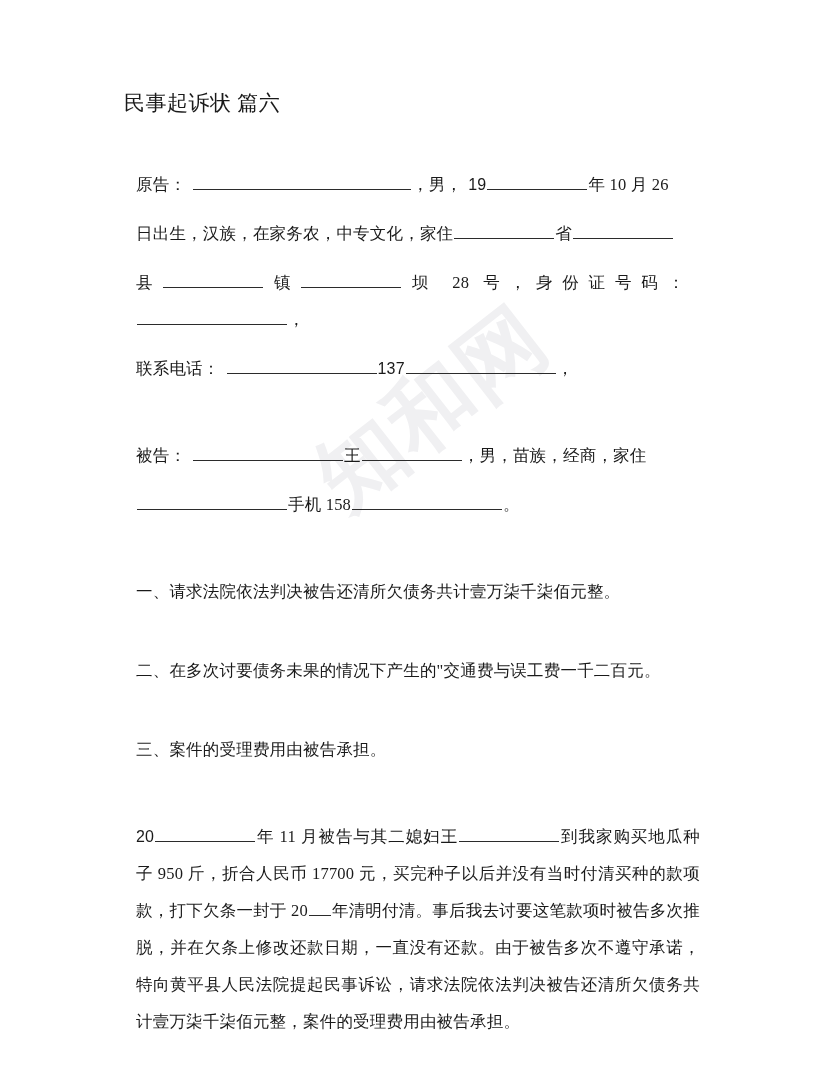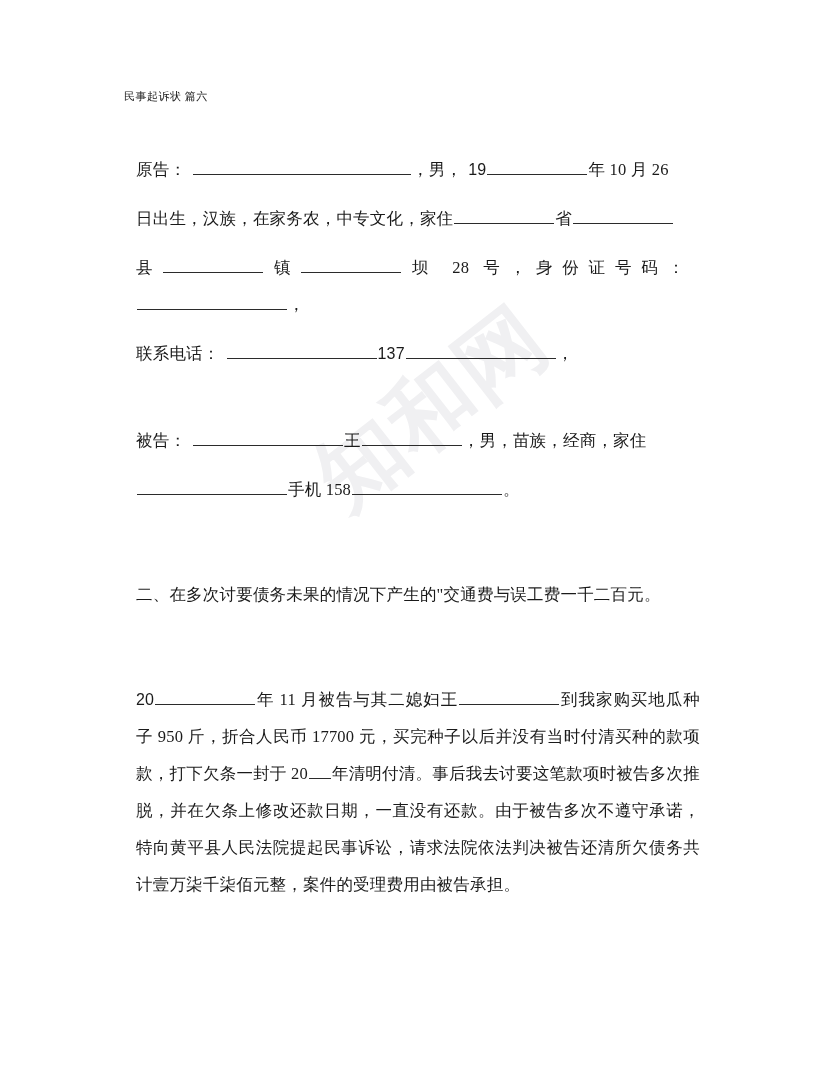--- a/index.html
+++ b/index.html
@@ -52,21 +52,21 @@
   
   .doc {
     position: absolute;
     left: 124px;
     top: 0;
     width: 588px;
     z-index: 2;
   }
 
   .title {
-    font-size: 11px;
+    font-size: 21px;
     line-height: 1.5;
     margin-top: 88px;
     margin-bottom: 0;
     letter-spacing: 0.5px;
   }
 
   .para {
     font-size: 16.5px;
     line-height: 37px;
     margin: 12px;
@@ -130,27 +130,29 @@
 
     <div class="gap-md"></div>
 
     <div class="para j"><span>被告：</span><span class="sp"></span><span class="blank b-xl"></span><span>王</span><span class="blank b-ml"></span><span>，男，苗族，经商，家住</span></div>
 
 
     <div class="para l"><span class="blank b-xl"></span><span>手机 158</span><span class="blank b-xl"></span><span>。</span></div>
 
     <div class="gap-md"></div>
 
+    <div class="para l">一、请求法院依法判决被告还清所欠债务共计壹万柒千柒佰元整。</div>
 
     <div class="gap-sm"></div>
 
     <div class="para l">二、在多次讨要债务未果的情况下产生的"交通费与误工费一千二百元。</div>
 
     <div class="gap-sm"></div>
 
+    <div class="para l">三、案件的受理费用由被告承担。</div>
 
     <div class="gap-md"></div>
 
     <div class="para j"><span class="num">20</span><span class="blank b-ml"></span><span>年 11 月被告与其二媳妇王</span><span class="blank b-ml"></span><span>到我家购买地瓜种子 950 斤，折合人民币 17700 元，买完种子以后并没有当时付清买种的款项款，打下欠条一封于 20</span><span class="blank b-xxs"></span><span>年清明付清。事后我去讨要这笔款项时被告多次推脱，并在欠条上修改还款日期，一直没有还款。由于被告多次不遵守承诺，特向黄平县人民法院提起民事诉讼，请求法院依法判决被告还清所欠债务共计壹万柒千柒佰元整，案件的受理费用由被告承担。</span></div>
 
     <div class="gap-md"></div>
 
 
     <div class="gap-sm"></div>
 

